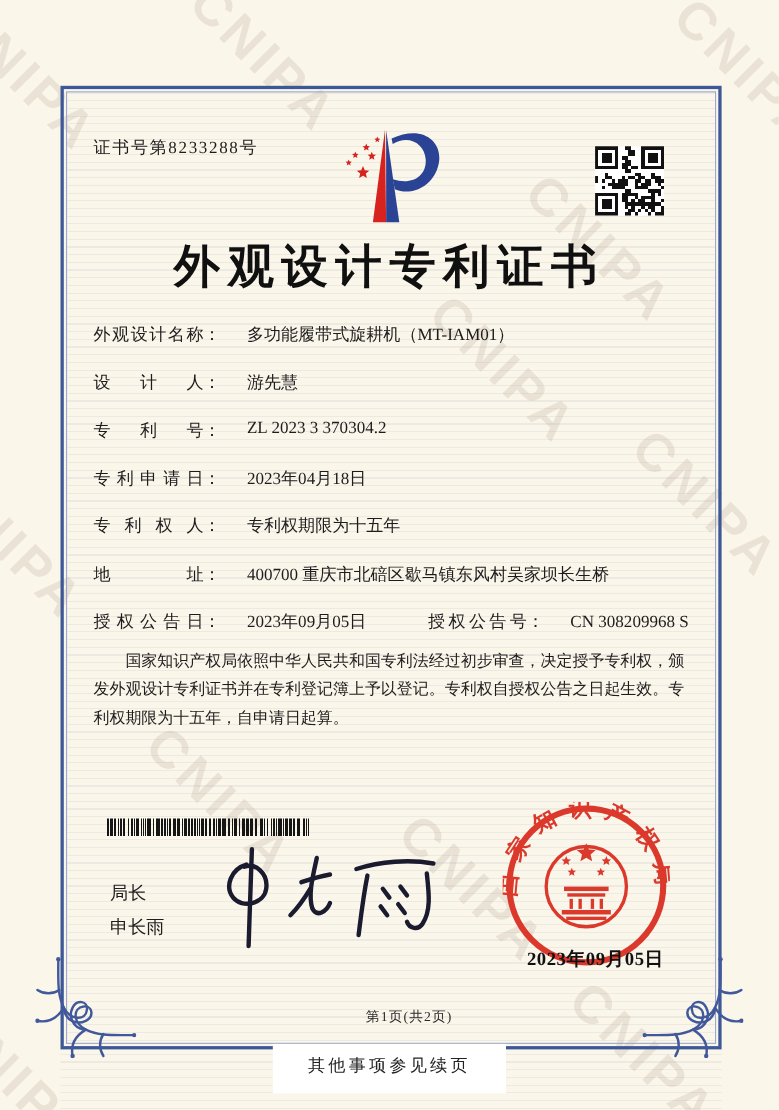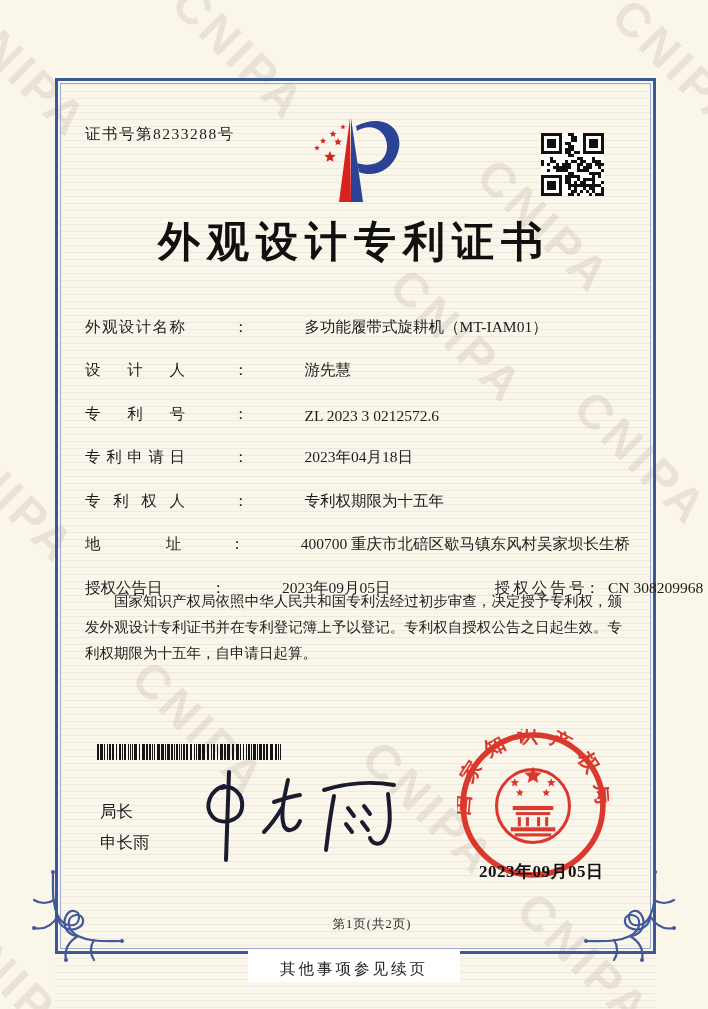--- a/index.html
+++ b/index.html
@@ -41,46 +41,46 @@
 
   .certno{left:85px;top:124px;font-size:15.5px;letter-spacing:1.5px;}
   .logo{left:299px;top:114px;}
   .qr{left:541px;top:133px;line-height:0;}
   .title{
     left:0;right:0;top:214px;text-align:center;
     font-size:42px;font-weight:bold;letter-spacing:7px;color:#101010;
   }
 
   .fields{left:85px;top:294px;width:545px;font-size:15.5px;}
-  .frow{height:43.5px;display:flex;align-items:flex-end;white-space:nowrap;gap:48px;}
+  .frow{height:43.5px;display:flex;align-items:flex-start;white-space:nowrap;}
   .flabel{
     display:inline-block;width:100px;
     text-align:justify;text-align-last:justify;
   }
   .flabel.short{width:90px;}
   .fcolon{margin:0 2px 0 0;}
-  .fvalue{margin-left:6px;}
+  .fvalue{margin-left:22px;}
   .fpair2{margin-left:56px;}
 
   .paras{left:85px;top:588px;width:537px;font-size:14.5px;line-height:26px;text-align:justify;}
   .paras p{margin:0;text-indent:2em;}
 
   .barcode{left:97px;top:744px;line-height:0;}
   .signer{
     left:100px;top:797px;
     font-family:Liberation Mono, monospace;
     font-size:16.5px;line-height:31px;color:#1d1d1d;
   }
   .sig{left:196px;top:768px;}
   .seal{left:457px;top:729px;line-height:0;}
   .seal-date{left:479px;top:860px;font-size:17px;letter-spacing:0.5px;color:#111;font-weight:bold;}
   .pageno{left:0;right:0;top:916px;text-align:center;font-size:12.5px;color:#2b2b2b;letter-spacing:1px;margin-left:36px;}
   .footnote{
     left:50%;transform:translateX(-50%);top:949px;
-    background:#ffffff;padding:10px 32px 2px;
+    background:#ffffff;padding:10px 32px 14px;
     font-size:15.5px;letter-spacing:3px;color:#222;white-space:nowrap;
   }
 </style>
 </head>
 <body>
 
 <div class="page">
 
   <div class="wm" style="left:-18px;top:-8px">CNIPA</div>
   <div class="wm" style="left:200px;top:-25px">CNIPA</div>
@@ -162,21 +162,21 @@
         <span class="fvalue">多功能履带式旋耕机（MT-IAM01）</span>
     </div>
     <div class="frow">
       <span class="flabel">设计人</span>
         <span class="fcolon">：</span>
         <span class="fvalue">游先慧</span>
     </div>
     <div class="frow">
       <span class="flabel">专利号</span>
         <span class="fcolon">：</span>
-        <span class="fvalue">ZL 2023 3 0212572.6</span>
+        <span class="fvalue">ZL 2023 3 370304.2</span>
     </div>
     <div class="frow">
       <span class="flabel">专利申请日</span>
         <span class="fcolon">：</span>
         <span class="fvalue">2023年04月18日</span>
     </div>
     <div class="frow">
       <span class="flabel">专利权人</span>
         <span class="fcolon">：</span>
         <span class="fvalue">专利权期限为十五年</span>

